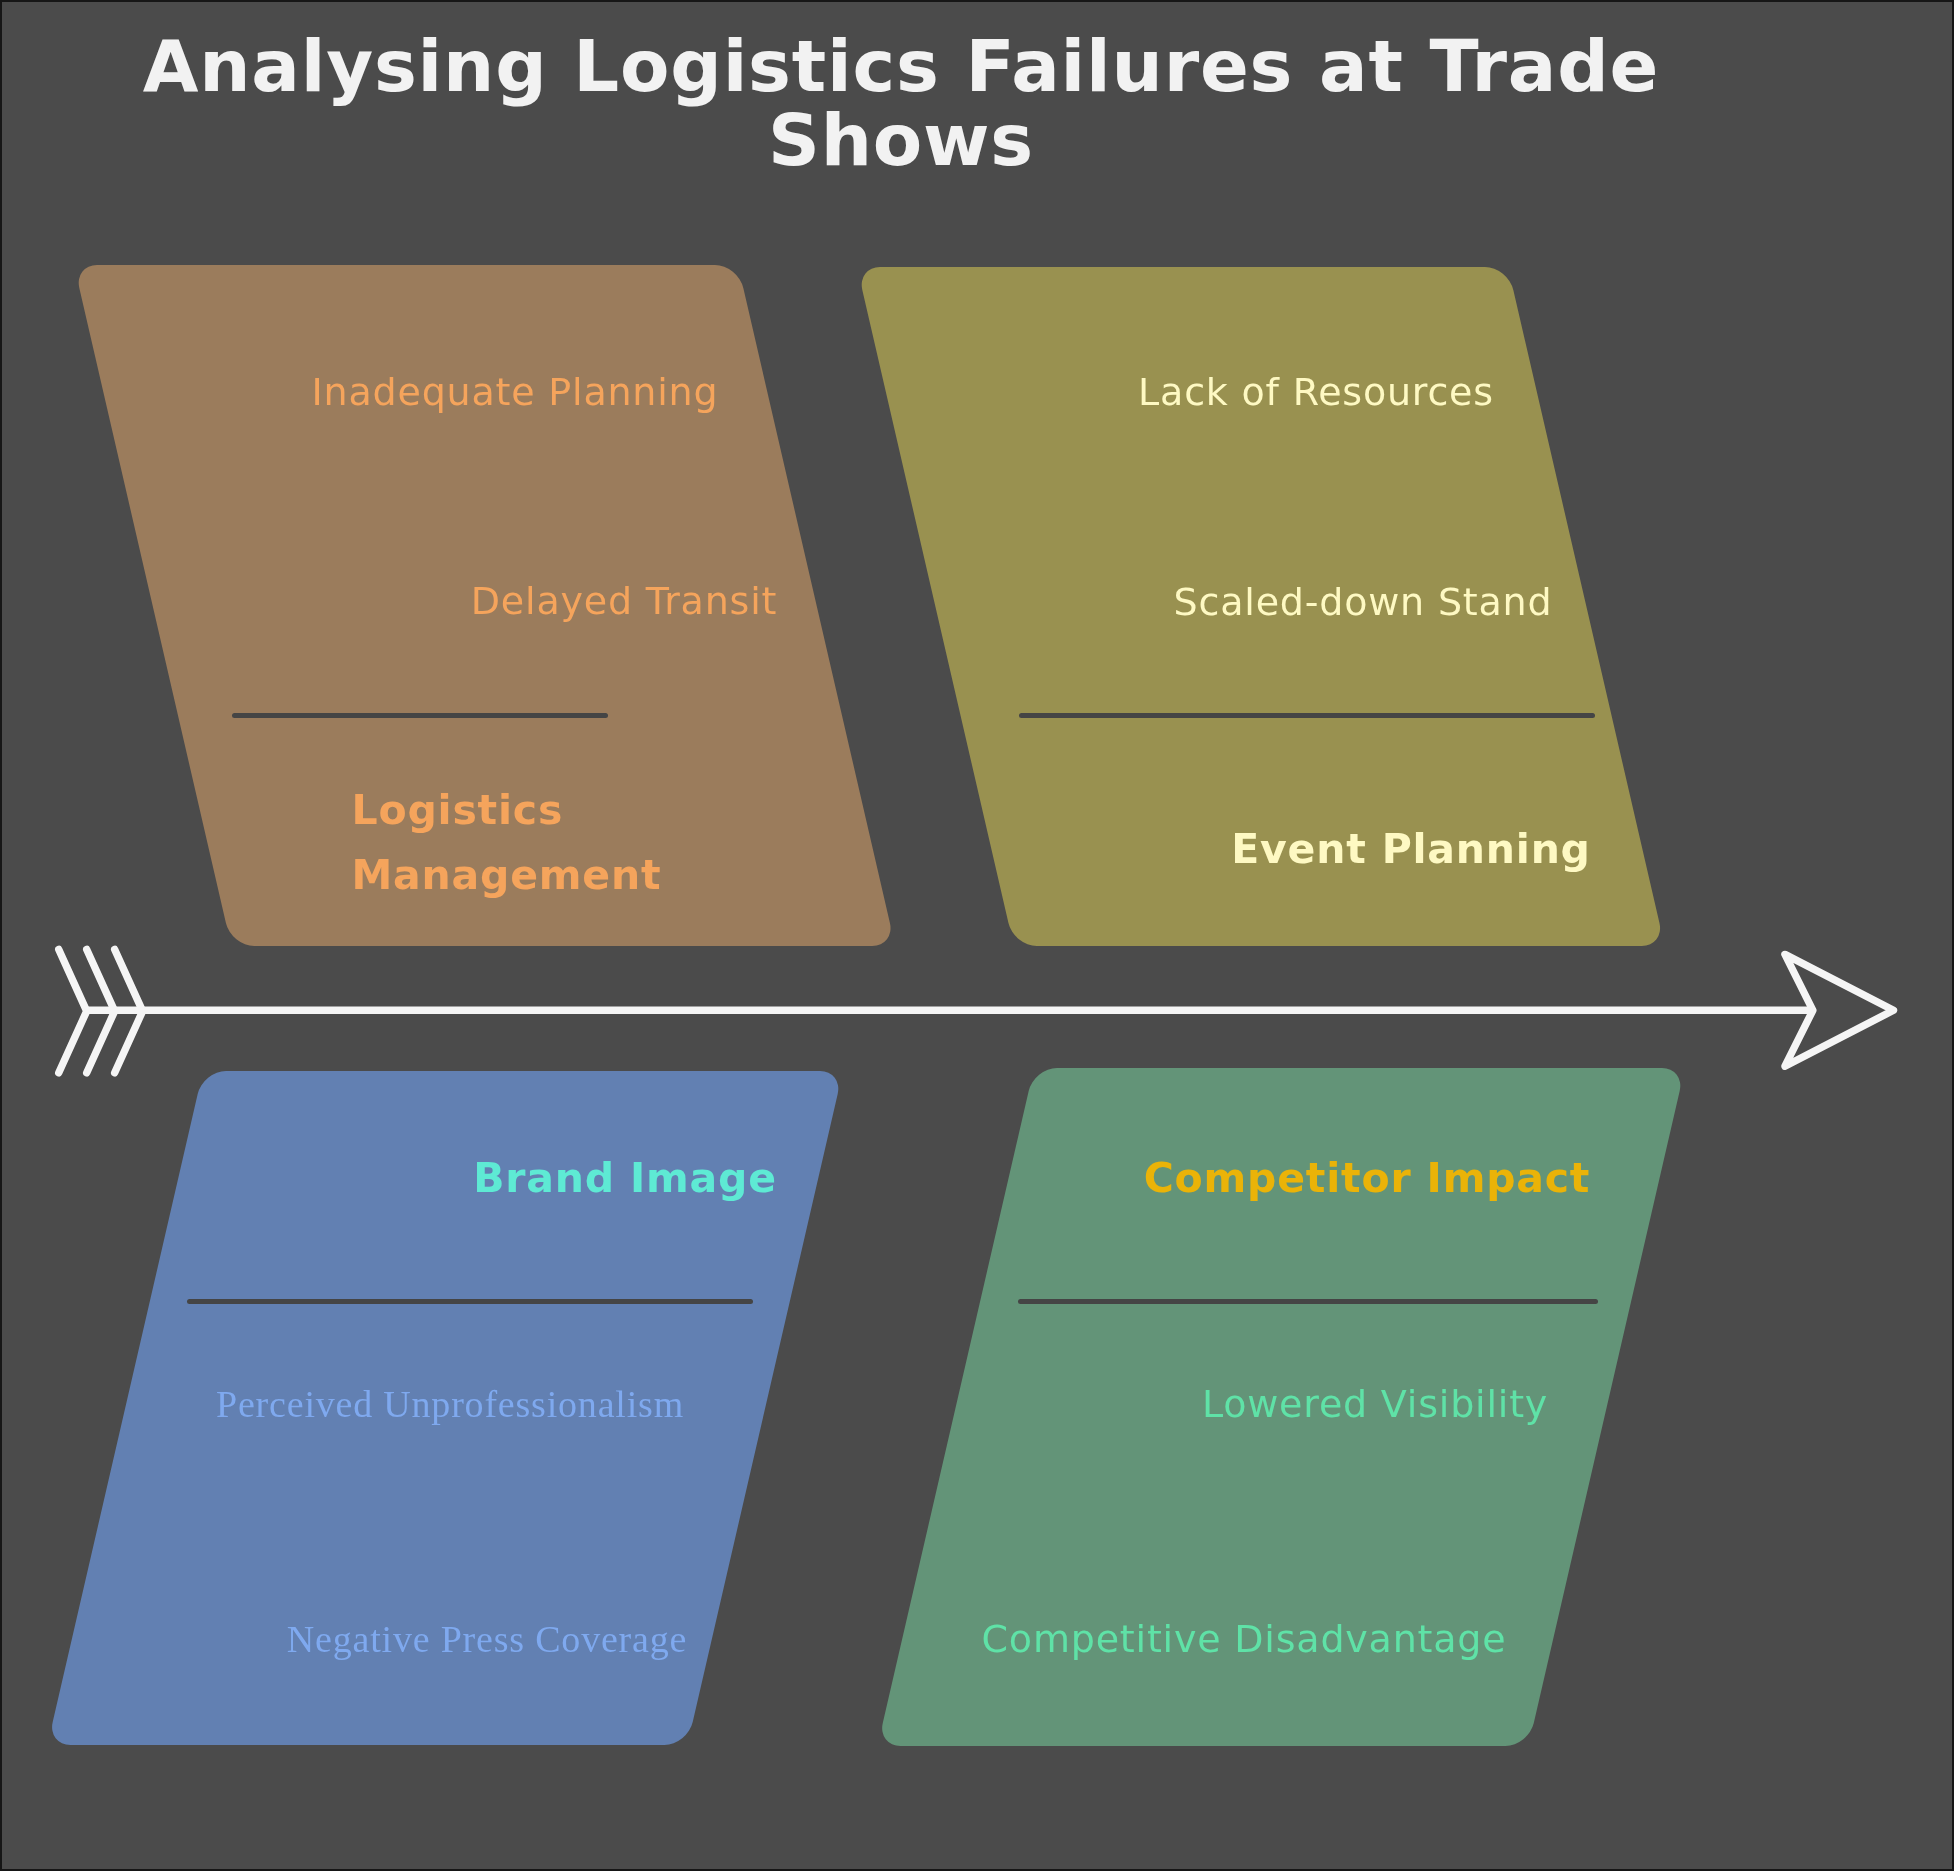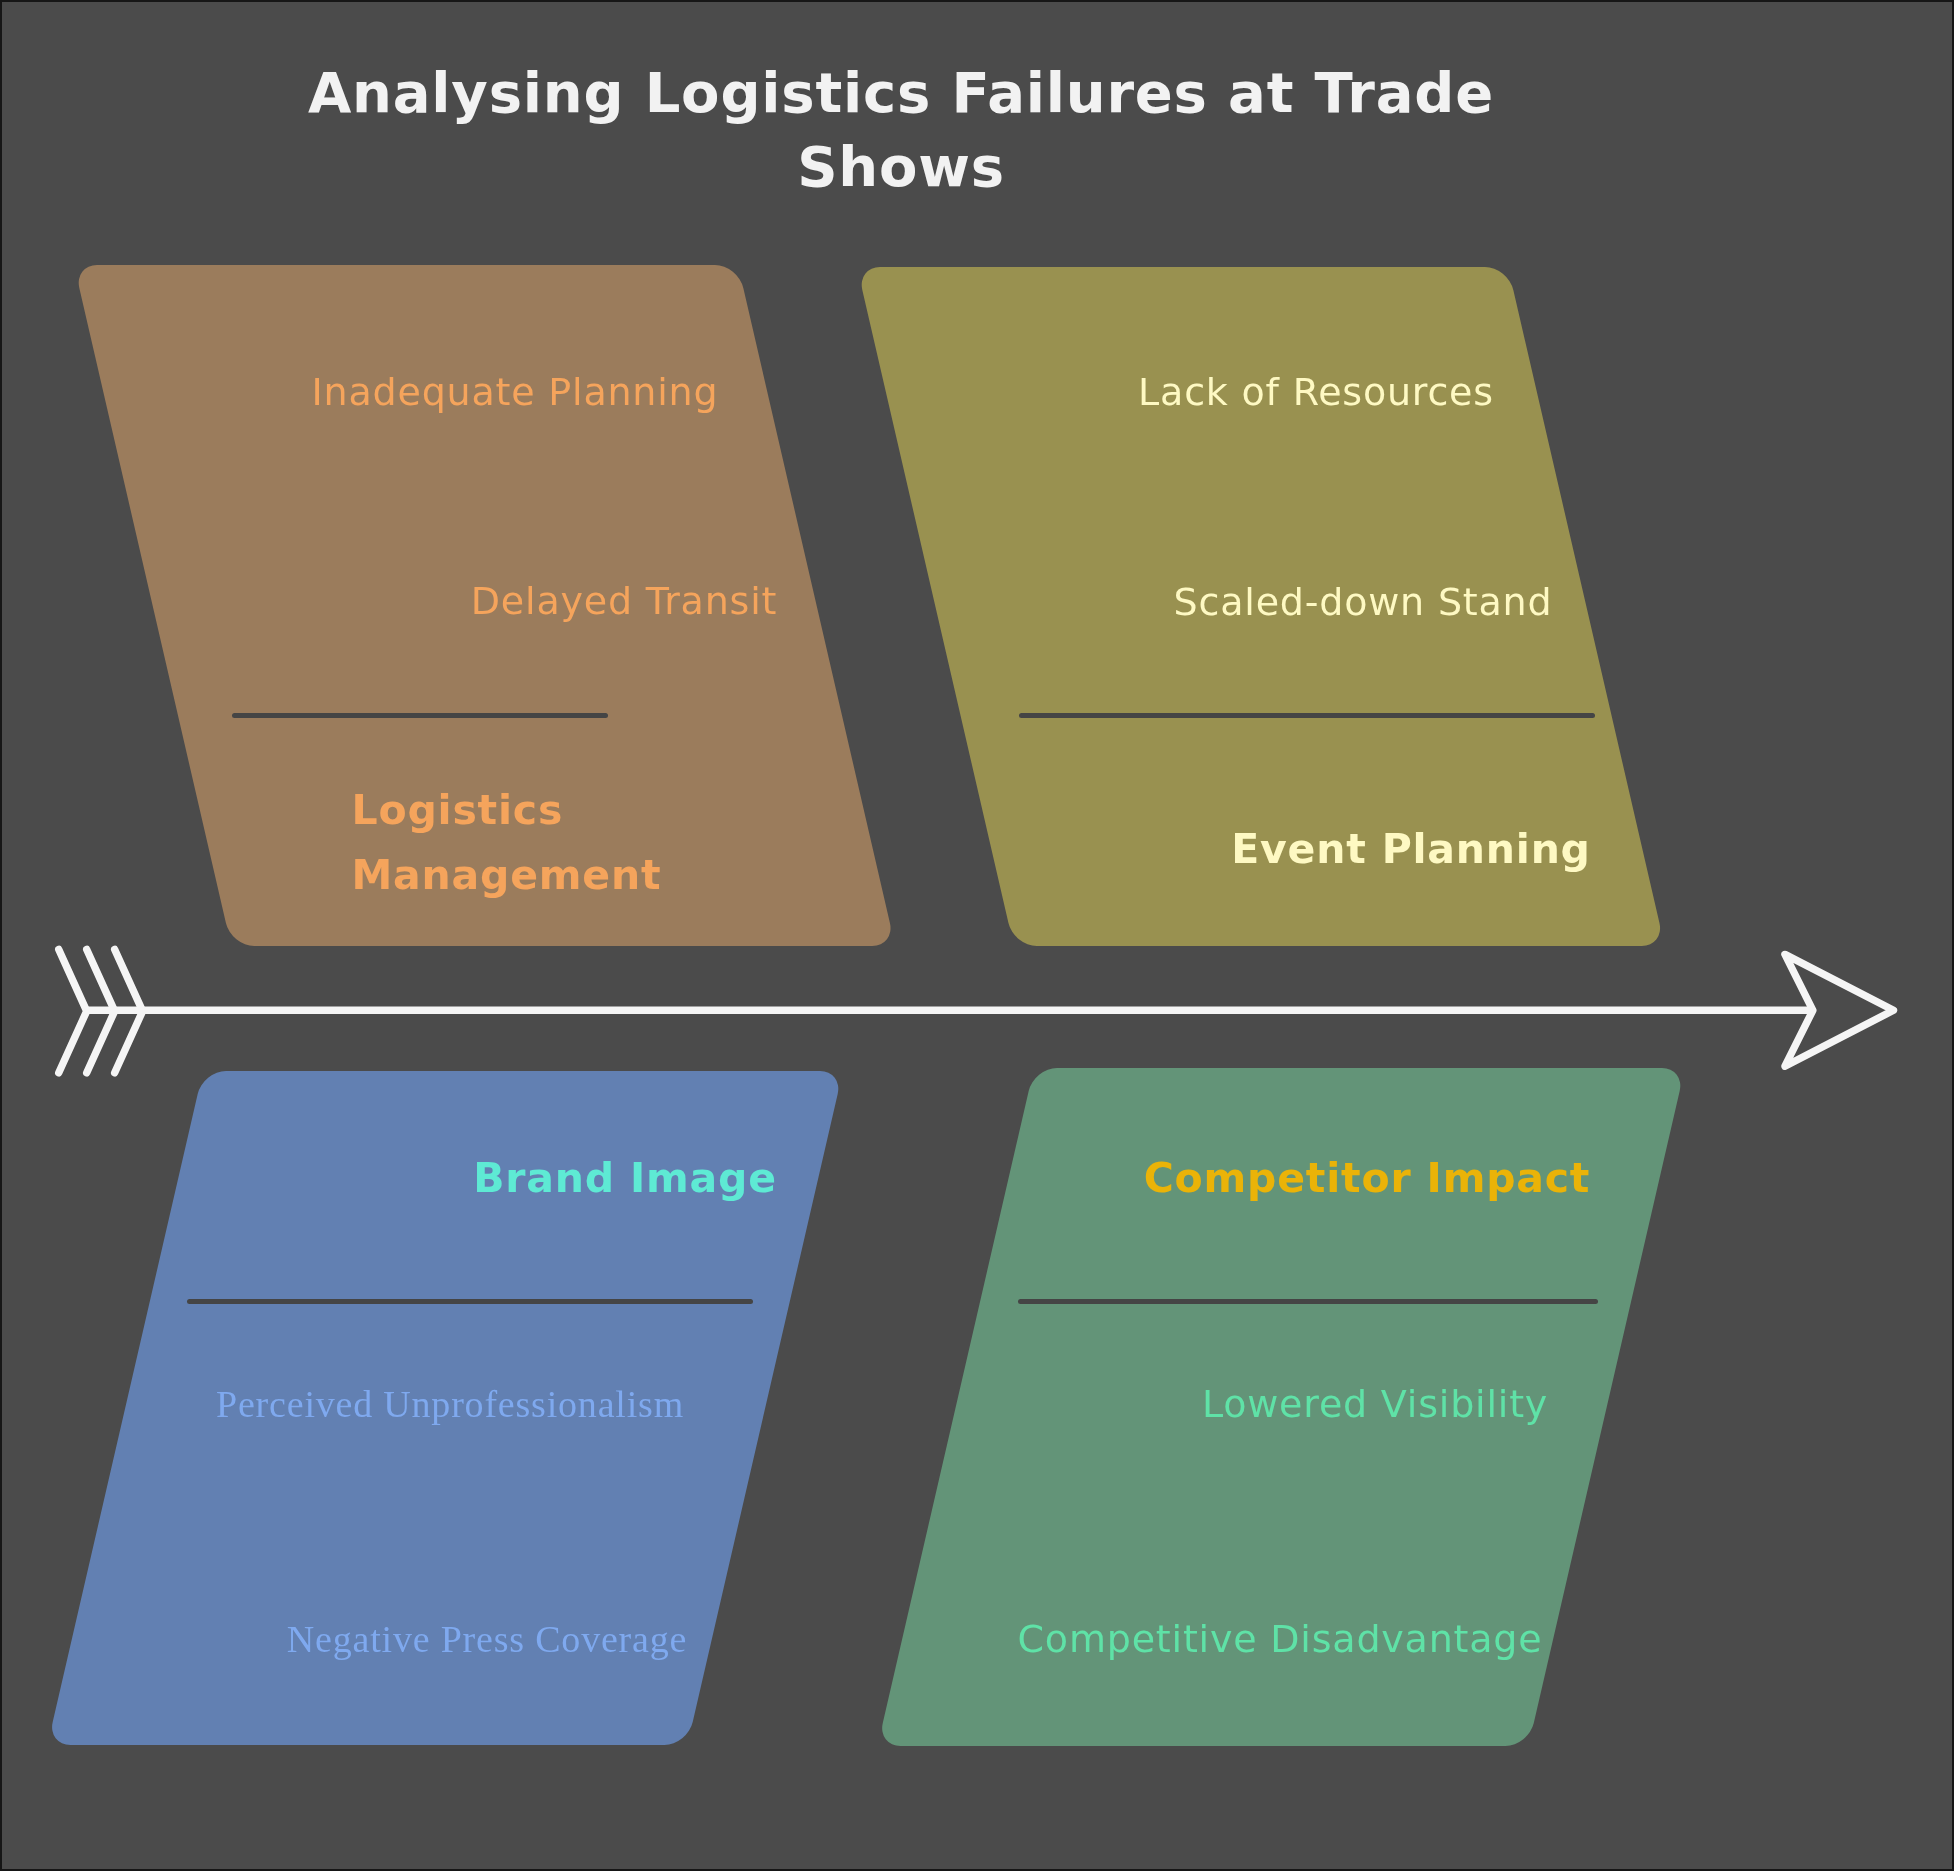--- a/index.html
+++ b/index.html
@@ -6,24 +6,24 @@
   #canvas{
     position:relative;
     width:1954px;height:1871px;
     background:#4b4b4b;
     border:2.5px solid #161616;
     box-sizing:border-box;
     overflow:hidden;
     font-family:"DejaVu Sans","Liberation Sans",sans-serif;
   }
   .title{
-    position:absolute;left:899px;top:54px;
+    position:absolute;left:899px;top:27px;
     transform:translateX(-50%);
     text-align:center;white-space:nowrap;
-    font-size:56px;font-weight:bold;color:#f2f2f2;
+    font-size:72px;font-weight:bold;color:#f2f2f2;
     line-height:74px;
     letter-spacing:0.8px;
   }
   .box{position:absolute;border-radius:23px;}
   .box-lm{left:72px;top:263px;width:664px;height:681px;background:#9b7c5c;transform:skewX(13deg);transform-origin:0 0;}
   .box-ep{left:855px;top:265px;width:651px;height:679px;background:#999150;transform:skewX(13deg);transform-origin:0 0;}
   .box-bi{left:201px;top:1069px;width:640px;height:674px;background:#6280b2;transform:skewX(-13deg);transform-origin:0 0;}
   .box-ci{left:1032px;top:1066px;width:651px;height:678px;background:#639478;transform:skewX(-13deg);transform-origin:0 0;}
   .divider{position:absolute;height:5px;background:#454545;border-radius:2.5px;}
   .div-lm{left:230px;top:711px;width:376px;}
@@ -51,21 +51,21 @@
   .item-lm1{left:513px;top:390px;}
   .item-lm2{left:622px;top:599px;}
   .item-ep1{left:1314px;top:390px;}
   .item-ep2{left:1361px;top:600px;}
   .label-ep{left:1409px;top:847px;}
   .label-bi{left:623px;top:1176px;}
   .item-bi1{left:448px;top:1402px;}
   .item-bi2{left:485px;top:1637px;}
   .label-ci{left:1365px;top:1176px;}
   .item-ci1{left:1373px;top:1402px;}
-  .item-ci2{left:1242px;top:1637px;margin-left:36px;}
+  .item-ci2{left:1242px;top:1637px;}
   .arrow-layer{position:absolute;left:0;top:0;pointer-events:none;}
   .arrow-stroke{stroke:#f5f5f5;stroke-width:9;fill:none;stroke-linecap:round;stroke-linejoin:round;}
 </style>
 </head>
 <body>
 
 <div id="canvas">
 
   <div class="title">
     <div>Analysing Logistics Failures at Trade</div>

